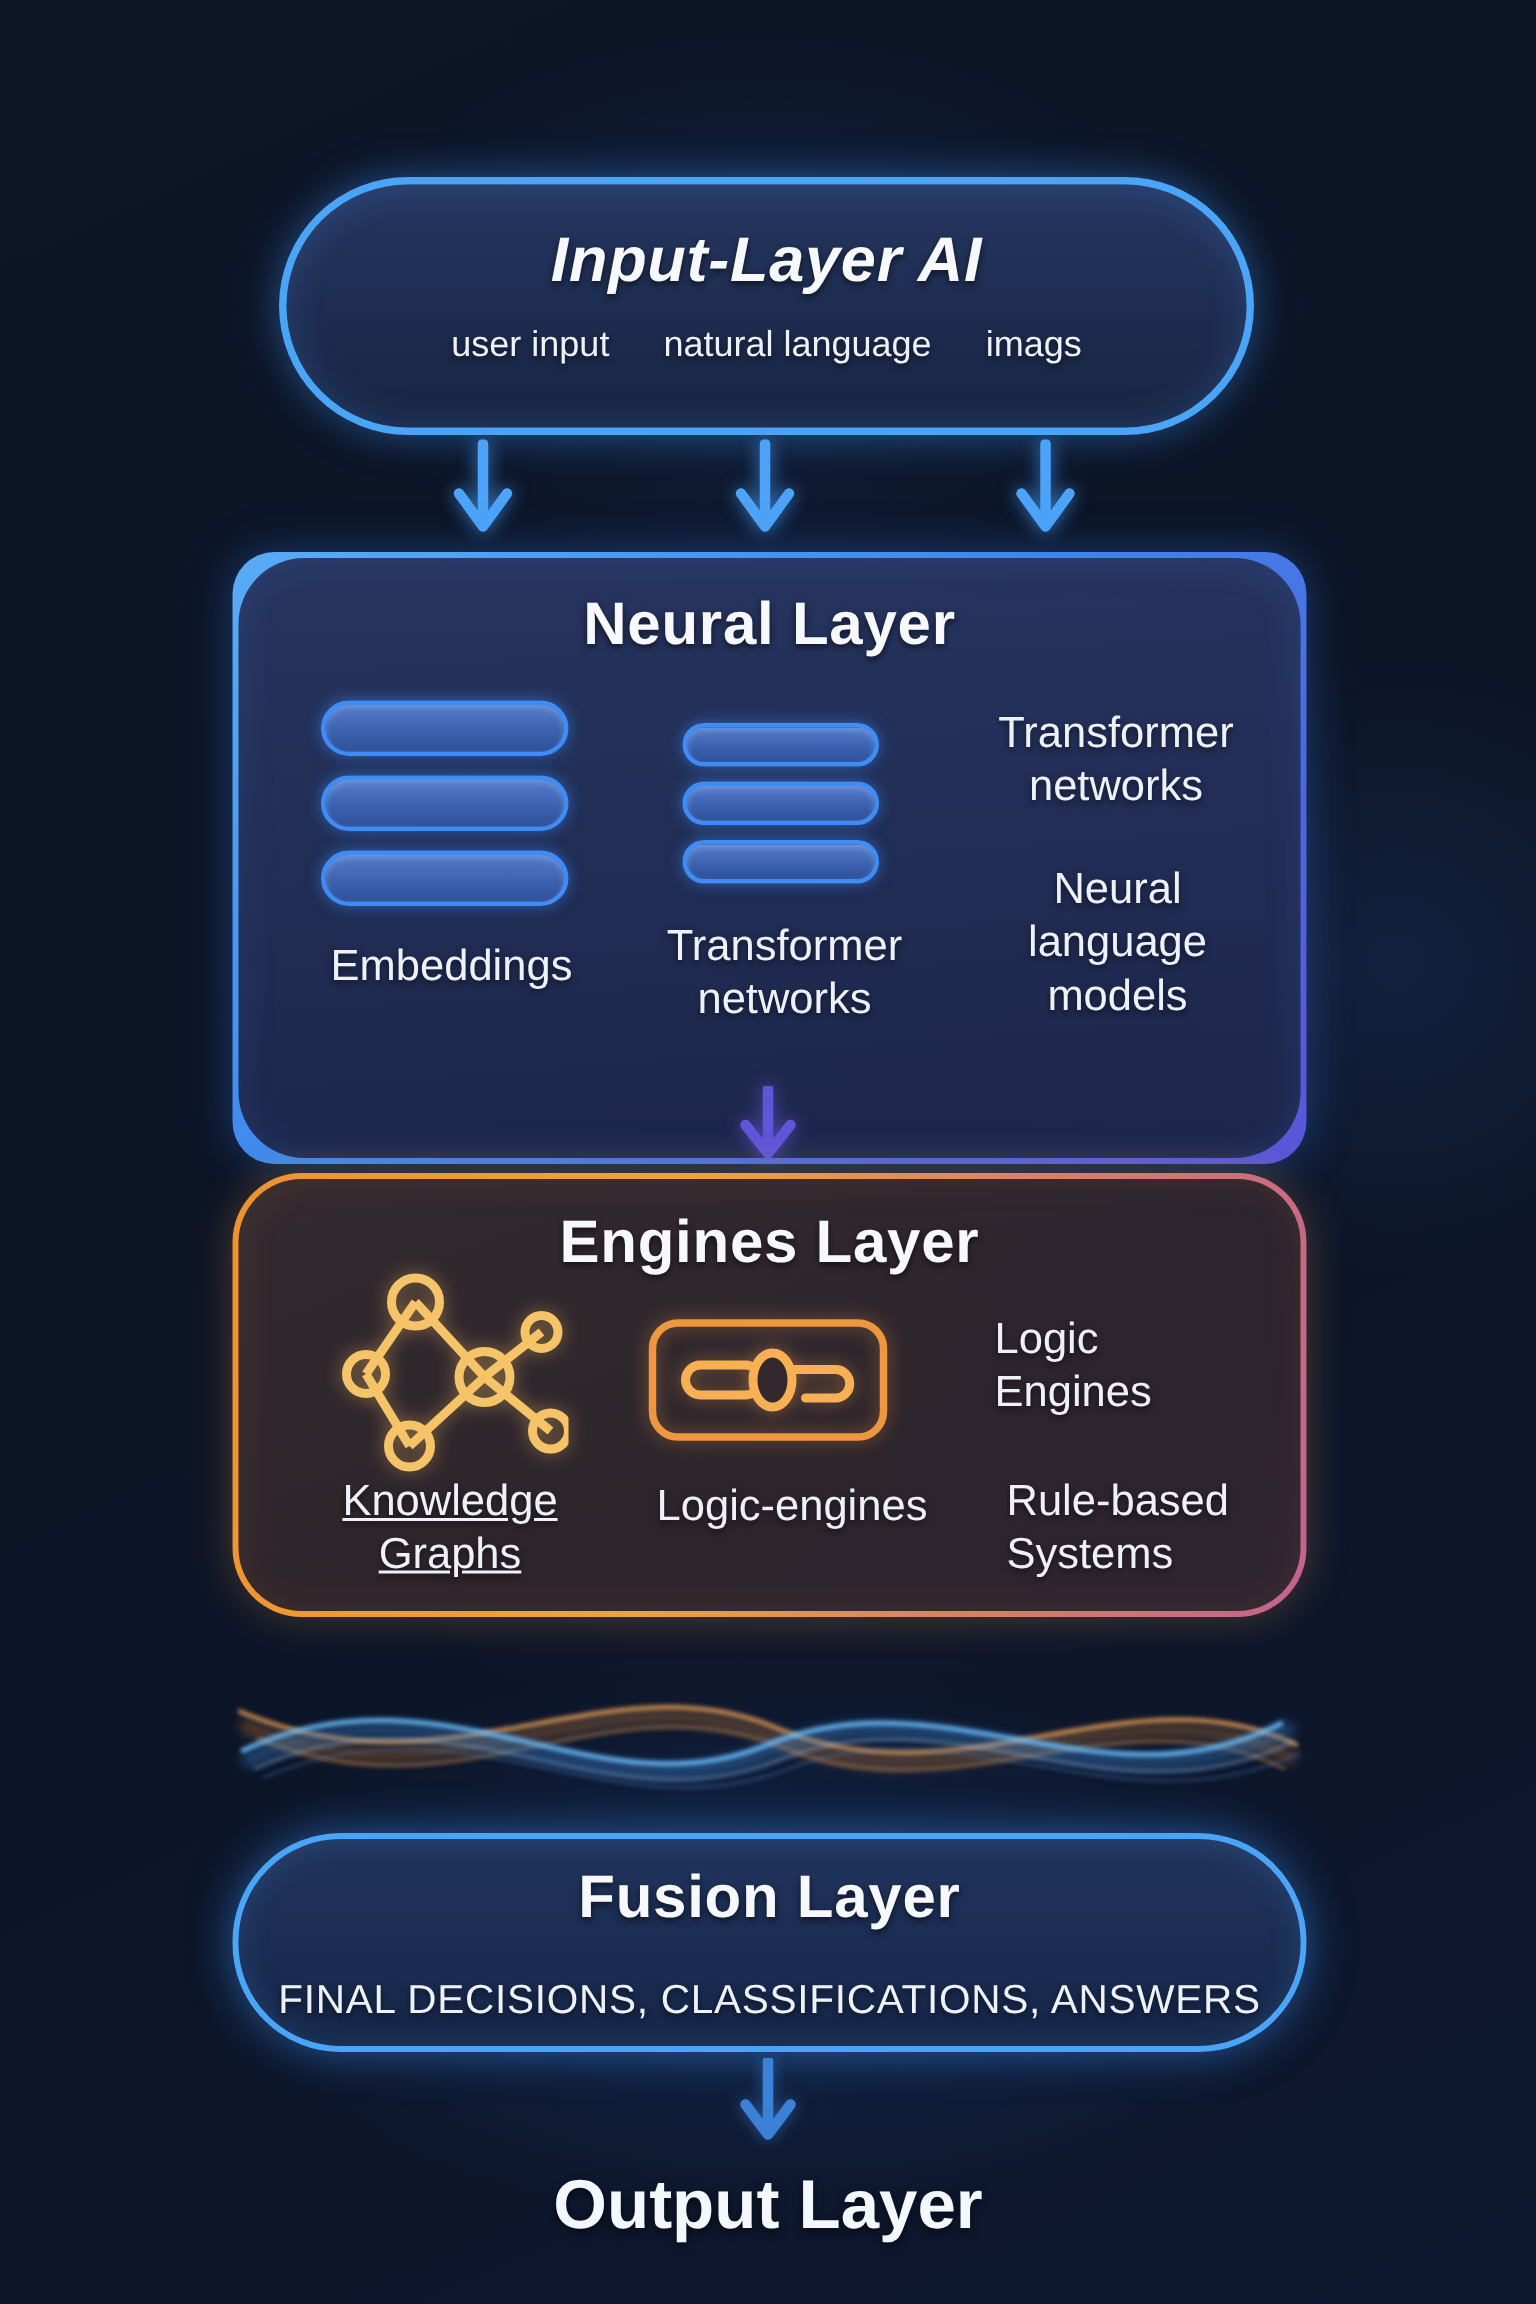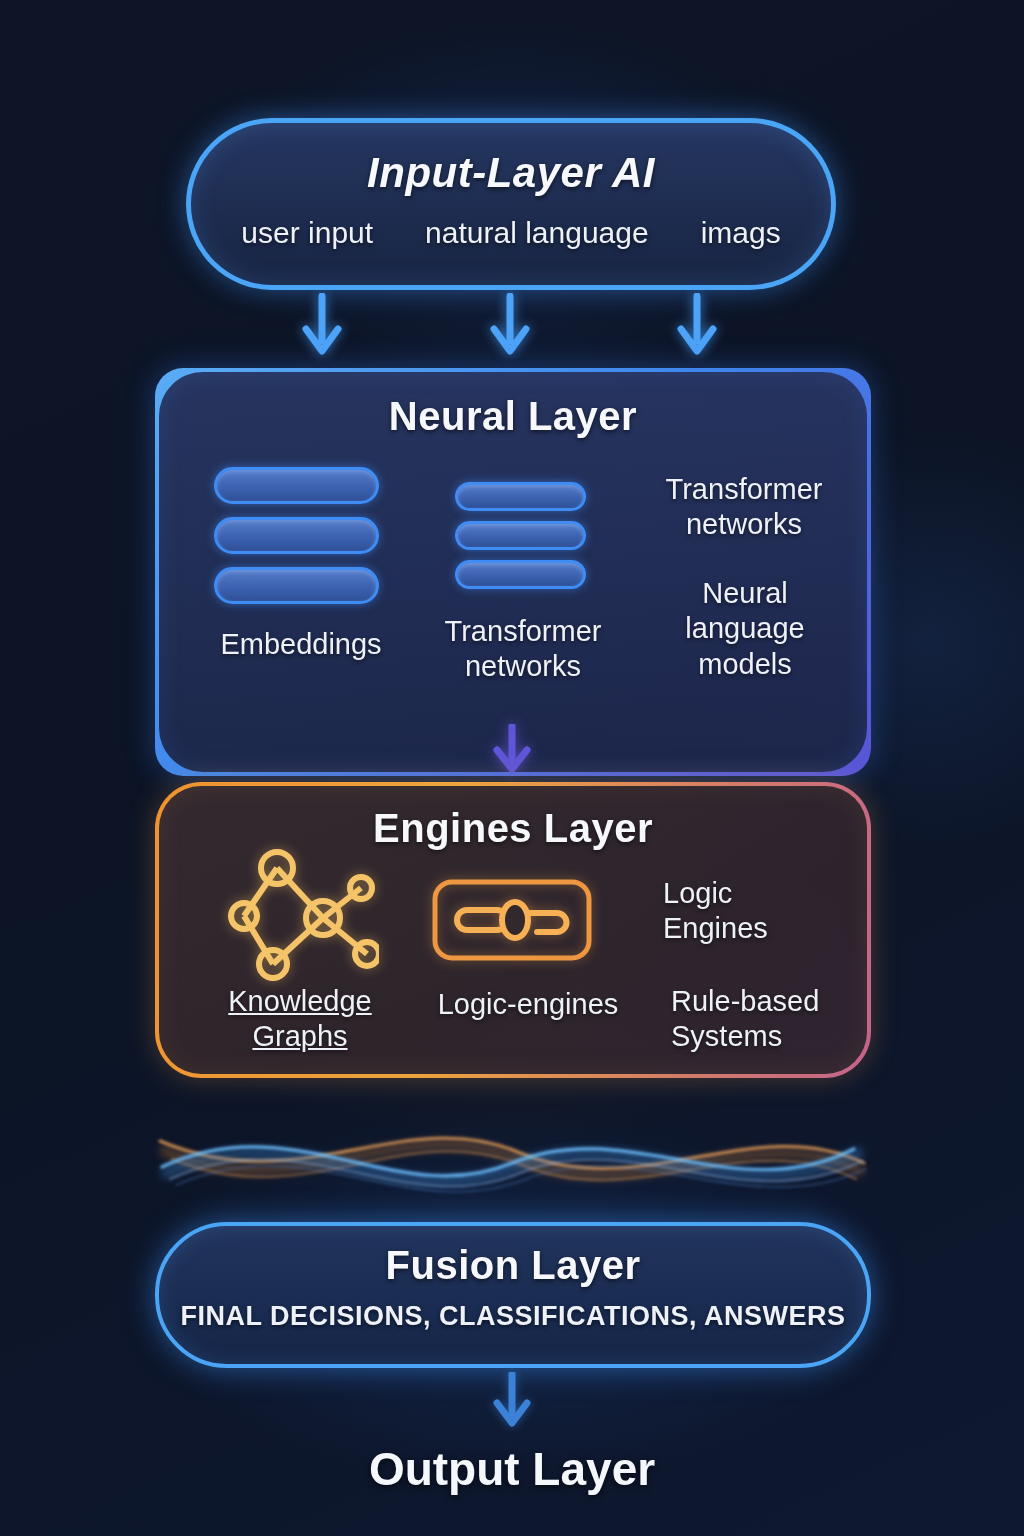--- a/index.html
+++ b/index.html
@@ -39,22 +39,22 @@
   
   .input-box {
     position: absolute; left: 186px; top: 118px; width: 650px; height: 172px;
     border-radius: 86px;
     border: 5px solid #4aa5f6;
     background: linear-gradient(180deg, #253761 0%, #1d2b4e 60%, #182543 100%);
     box-shadow: 0 0 28px rgba(64,150,255,.45), inset 0 0 24px rgba(90,160,255,.20);
   }
   .input-box .box-title { margin-top: 26px; font-size: 42px; font-style: italic; }
   .input-items {
-    display: flex; justify-content: center; gap: 52px;
-    margin-top: 18px; font-size: 30px;
+    display: flex; justify-content: center; gap: 36px;
+    margin-top: 18px; font-size: 24px;
   }
 
   
   .arrow { position: absolute; width: 44px; }
   .arrow svg { display: block; width: 100%; height: 100%; }
   .arrow-blue svg   { stroke: #4da3f7; filter: drop-shadow(0 0 6px rgba(70,160,255,.75)); }
   .arrow-purple svg { stroke: #5f55d8; filter: drop-shadow(0 0 6px rgba(110,90,230,.7)); }
   .arrow-steel svg  { stroke: #3b82d6; filter: drop-shadow(0 0 5px rgba(55,120,210,.6)); }
   .arrow svg * { fill: none; stroke-width: 7; stroke-linecap: round; stroke-linejoin: round; }
 
@@ -125,22 +125,22 @@
   
   .fusion-box {
     position: absolute; left: 155px; top: 1222px; width: 716px; height: 146px;
     border-radius: 72px;
     border: 4px solid #4ba5f6;
     background: linear-gradient(180deg, #21345c 0%, #192b50 65%, #152546 100%);
     box-shadow: 0 0 30px rgba(60,150,255,.5), inset 0 0 20px rgba(90,170,255,.18);
   }
   .fusion-box .box-title { margin-top: 17px; font-size: 40px; }
   .fusion-subtitle {
-    margin-top: 12px; text-align: center;
-    font-size: 27px; font-weight: 700; letter-spacing: .5px;
+    margin-top: 29px; text-align: center;
+    font-size: 27px; font-weight: 400; letter-spacing: .5px;
   }
 
   .output-title {
     position: absolute; left: 0; right: 0; top: 1442px;
     text-align: center; font-size: 46px; font-weight: 700;
     color: #f4f7fb; text-shadow: 0 2px 6px rgba(0,0,0,.6);
   }
 </style>
 </head>
 <body>

